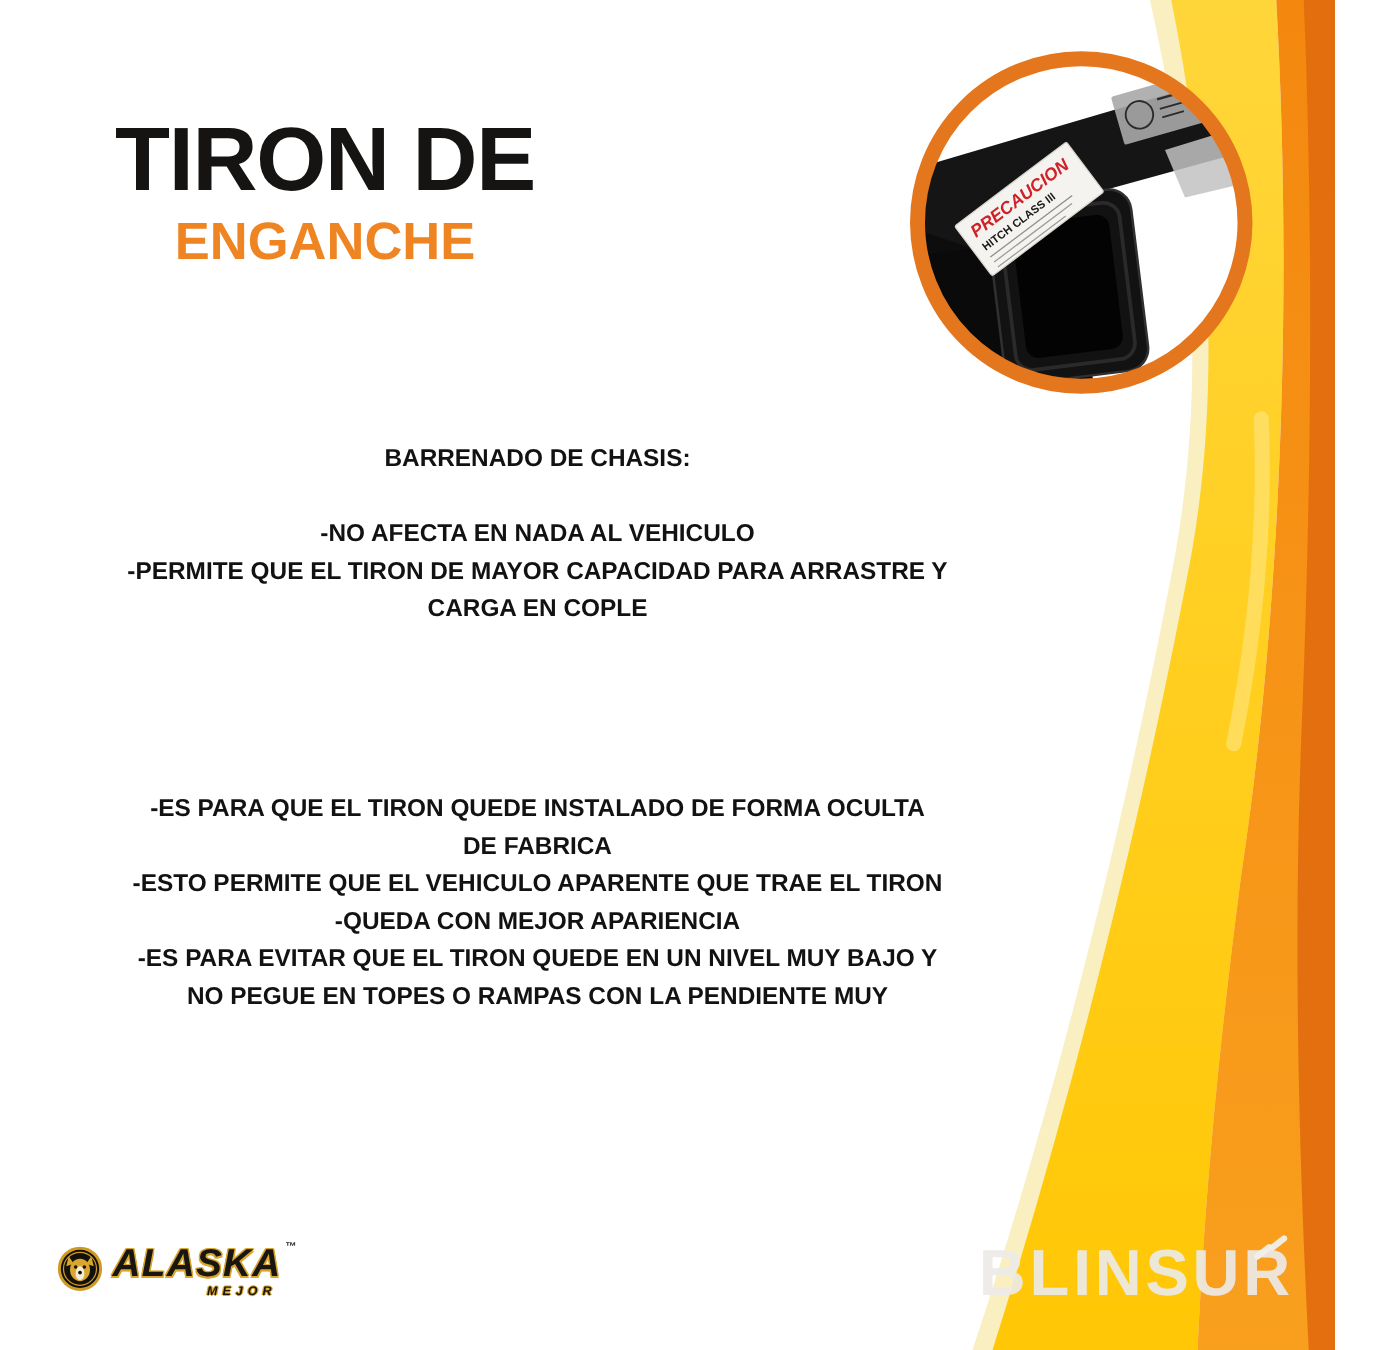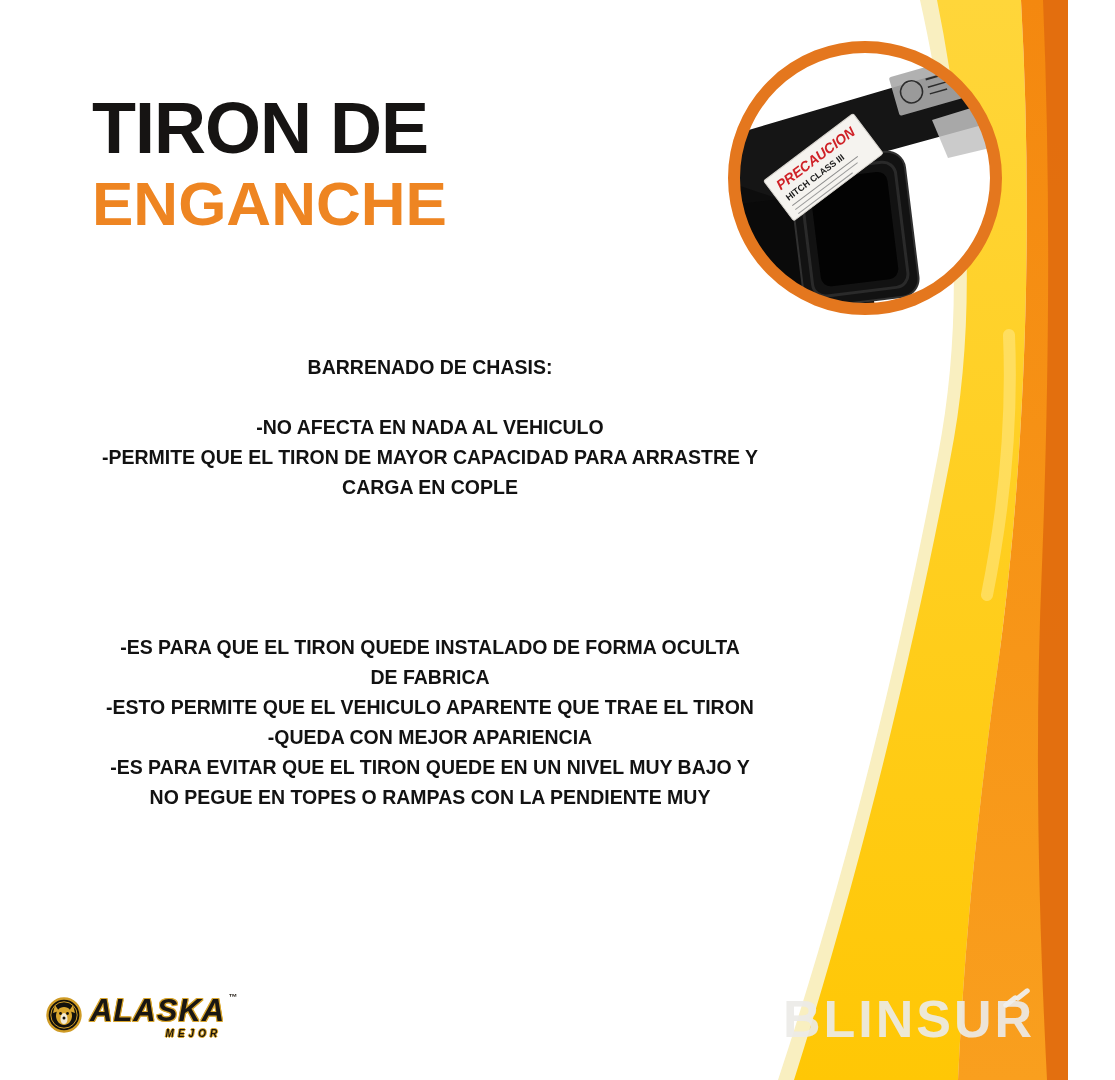--- a/index.html
+++ b/index.html
@@ -6,27 +6,27 @@
   html, body { width: 1115px; height: 1080px; }
   body {
     font-family: "Liberation Sans", "DejaVu Sans", sans-serif;
     background: #ffffff;
     overflow: hidden;
     position: relative;
   }
   .canvas { position: absolute; inset: 0; width: 1115px; height: 1080px; background: #fff; }
   svg.layer { position: absolute; left: 0; top: 0; width: 1115px; height: 1080px; pointer-events: none; }
 
-  .title-block { position: absolute; left: 92px; top: 92px; }
+  .title-block { position: absolute; left: 92px; top: 92px; text-align: center; }
   .title-main {
     font-size: 72px; font-weight: 900; letter-spacing: -1px;
     color: #161413; line-height: 1.0;
   }
   .title-sub {
-    font-size: 62px; font-weight: 900; letter-spacing: 0px;
+    font-size: 42px; font-weight: 900; letter-spacing: 0px;
     color: #ee8522; line-height: 1.1; margin-top: 6px;
   }
 
   .textcol { position: absolute; left: 62px; width: 736px; text-align: center; color: #121212; }
   .sec1 { top: 352px; }
   .sec2 { top: 602px; }
   .sec-heading { font-size: 19.5px; font-weight: 700; line-height: 30px; }
   .sec-gap { height: 30px; }
   .sec-line { font-size: 19.5px; font-weight: 700; line-height: 30px; white-space: nowrap; }
 

